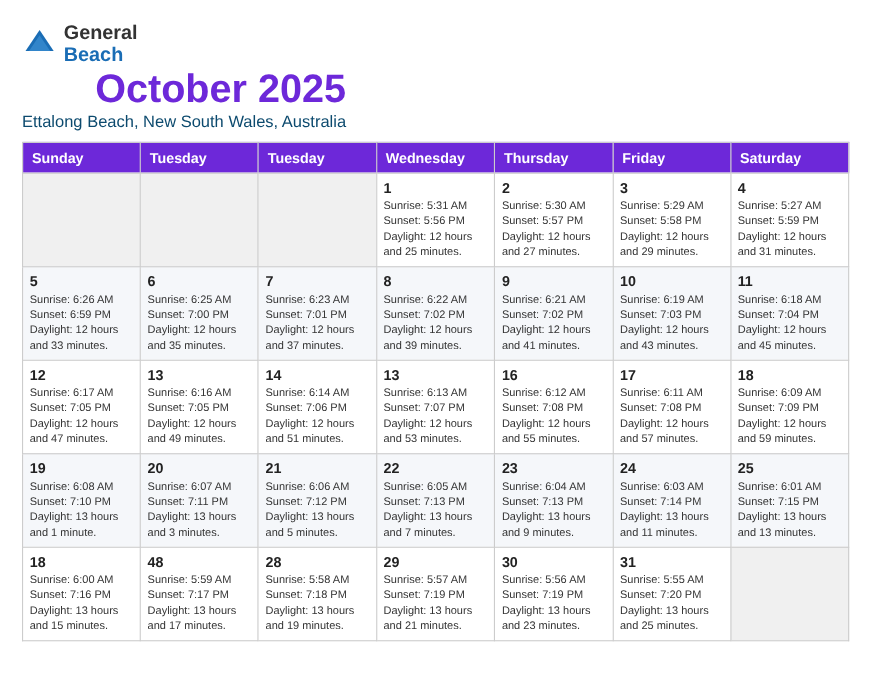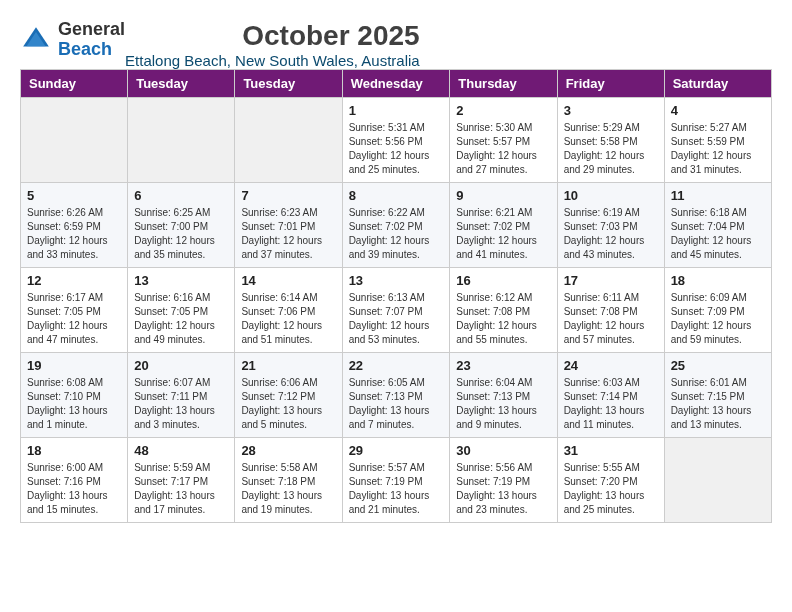--- a/index.html
+++ b/index.html
@@ -5,21 +5,24 @@
     * { box-sizing: border-box; margin: 0; padding: 0; }
     body {
       font-family: Arial, sans-serif;
       background: #fff;
       width: 792px;
       min-height: 612px;
       padding: 20px;
     }
     .header {
       display: flex;
+      justify-content: space-between;
       align-items: flex-start;
+      margin-bottom: 10px;
+      flex-direction: column;
     }
     .logo {
       display: flex;
       align-items: center;
       gap: 6px;
     }
     .logo-text {
       font-size: 18px;
       font-weight: bold;
       line-height: 1.1;
@@ -27,35 +30,35 @@
     .logo-text .general { color: #333; }
     .logo-text .blue { color: #1a6db5; }
     .logo-icon {
       width: 32px;
       height: 32px;
     }
     .title-section {
       text-align: right;
     }
     .month-title {
-      font-size: 28px;
+      font-size: 36px;
       font-weight: bold;
-      color: #404040;
+      color: #6d28d9;
     }
     .location {
       font-size: 15px;
       color: #0c4a6e;
     }
     .calendar {
       width: 100%;
       border-collapse: collapse;
       border: 1px solid #ccc;
     }
     .calendar th {
-      background-color: #701a75;
+      background-color: #6d28d9;
       color: white;
       text-align: left;
       padding: 6px 8px;
       font-size: 13px;
       border: 1px solid #ccc;
     }
     .calendar td {
       vertical-align: top;
       padding: 5px 6px;
       border: 1px solid #ccc;

